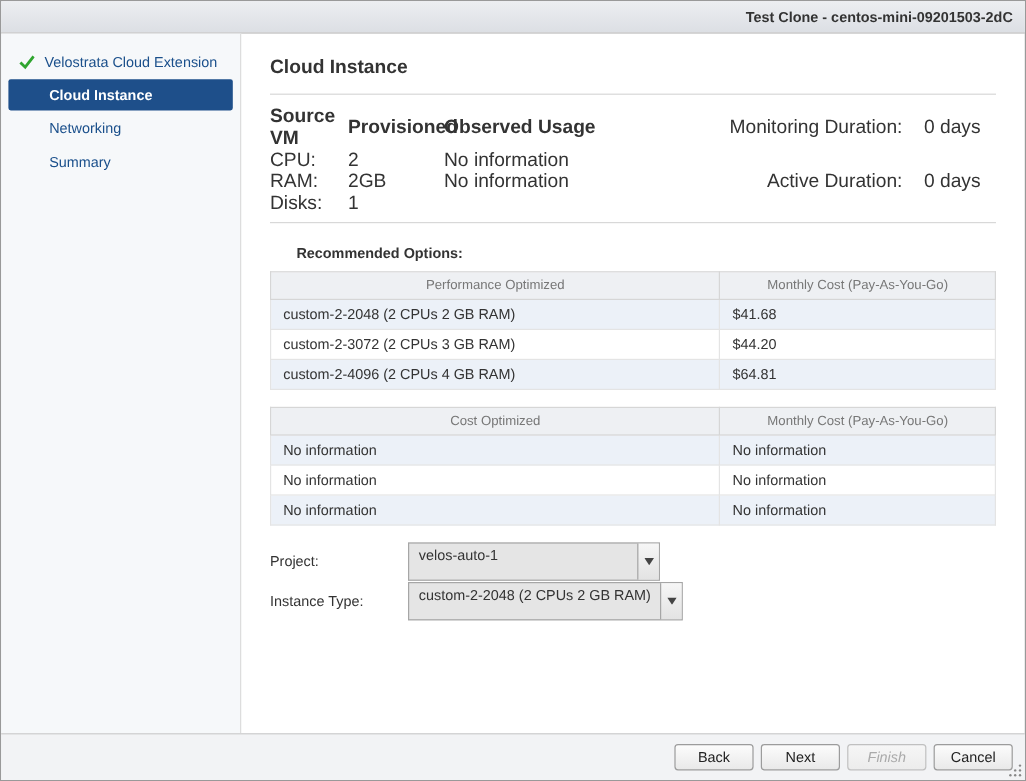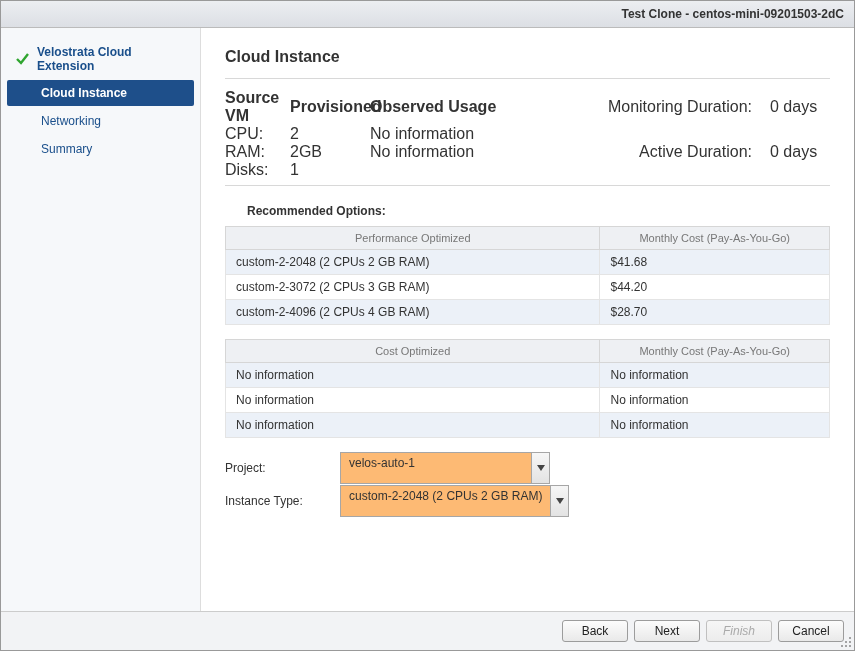--- a/index.html
+++ b/index.html
@@ -41,21 +41,21 @@
     padding: 12px 0;
   }
   .side-item {
     display: flex;
     align-items: center;
     padding: 5px 12px 5px 14px;
     font-size: 12px;
     color: #1a4f8b;
     cursor: default;
   }
-  .side-item.top { font-weight: bold; }
+  .side-item.top { font-weight: normal; }
   .side-sub {
     display: block;
     padding: 6px 12px 6px 34px;
     font-size: 12px;
     color: #1a4f8b;
     cursor: pointer;
     border-radius: 2px;
     margin: 2px 6px;
   }
   .side-sub.active {
@@ -131,21 +131,21 @@
   }
   .form-row label {
     width: 115px;
     font-size: 12px;
     color: #333;
   }
   .combo {
     display: inline-flex;
     align-items: stretch;
     border: 1px solid #a6a6a6;
-    background: #fdba74;
+    background: #e5e5e5;
     height: 32px;
     min-width: 210px;
     font-size: 12px;
     cursor: pointer;
   }
   .combo .combo-text {
     flex: 1;
     padding: 3px 8px;
     color: #333;
   }
@@ -265,21 +265,21 @@
           <tr class="odd">
             <td>custom-2-2048 (2 CPUs 2 GB RAM)</td>
             <td>$41.68</td>
           </tr>
           <tr class="even">
             <td>custom-2-3072 (2 CPUs 3 GB RAM)</td>
             <td>$44.20</td>
           </tr>
           <tr class="odd">
             <td>custom-2-4096 (2 CPUs 4 GB RAM)</td>
-            <td>$28.70</td>
+            <td>$64.81</td>
           </tr>
         </tbody>
       </table>
 
       <table class="opt">
         <thead>
           <tr>
             <th>Cost Optimized</th>
             <th>Monthly Cost (Pay-As-You-Go)</th>
           </tr>

